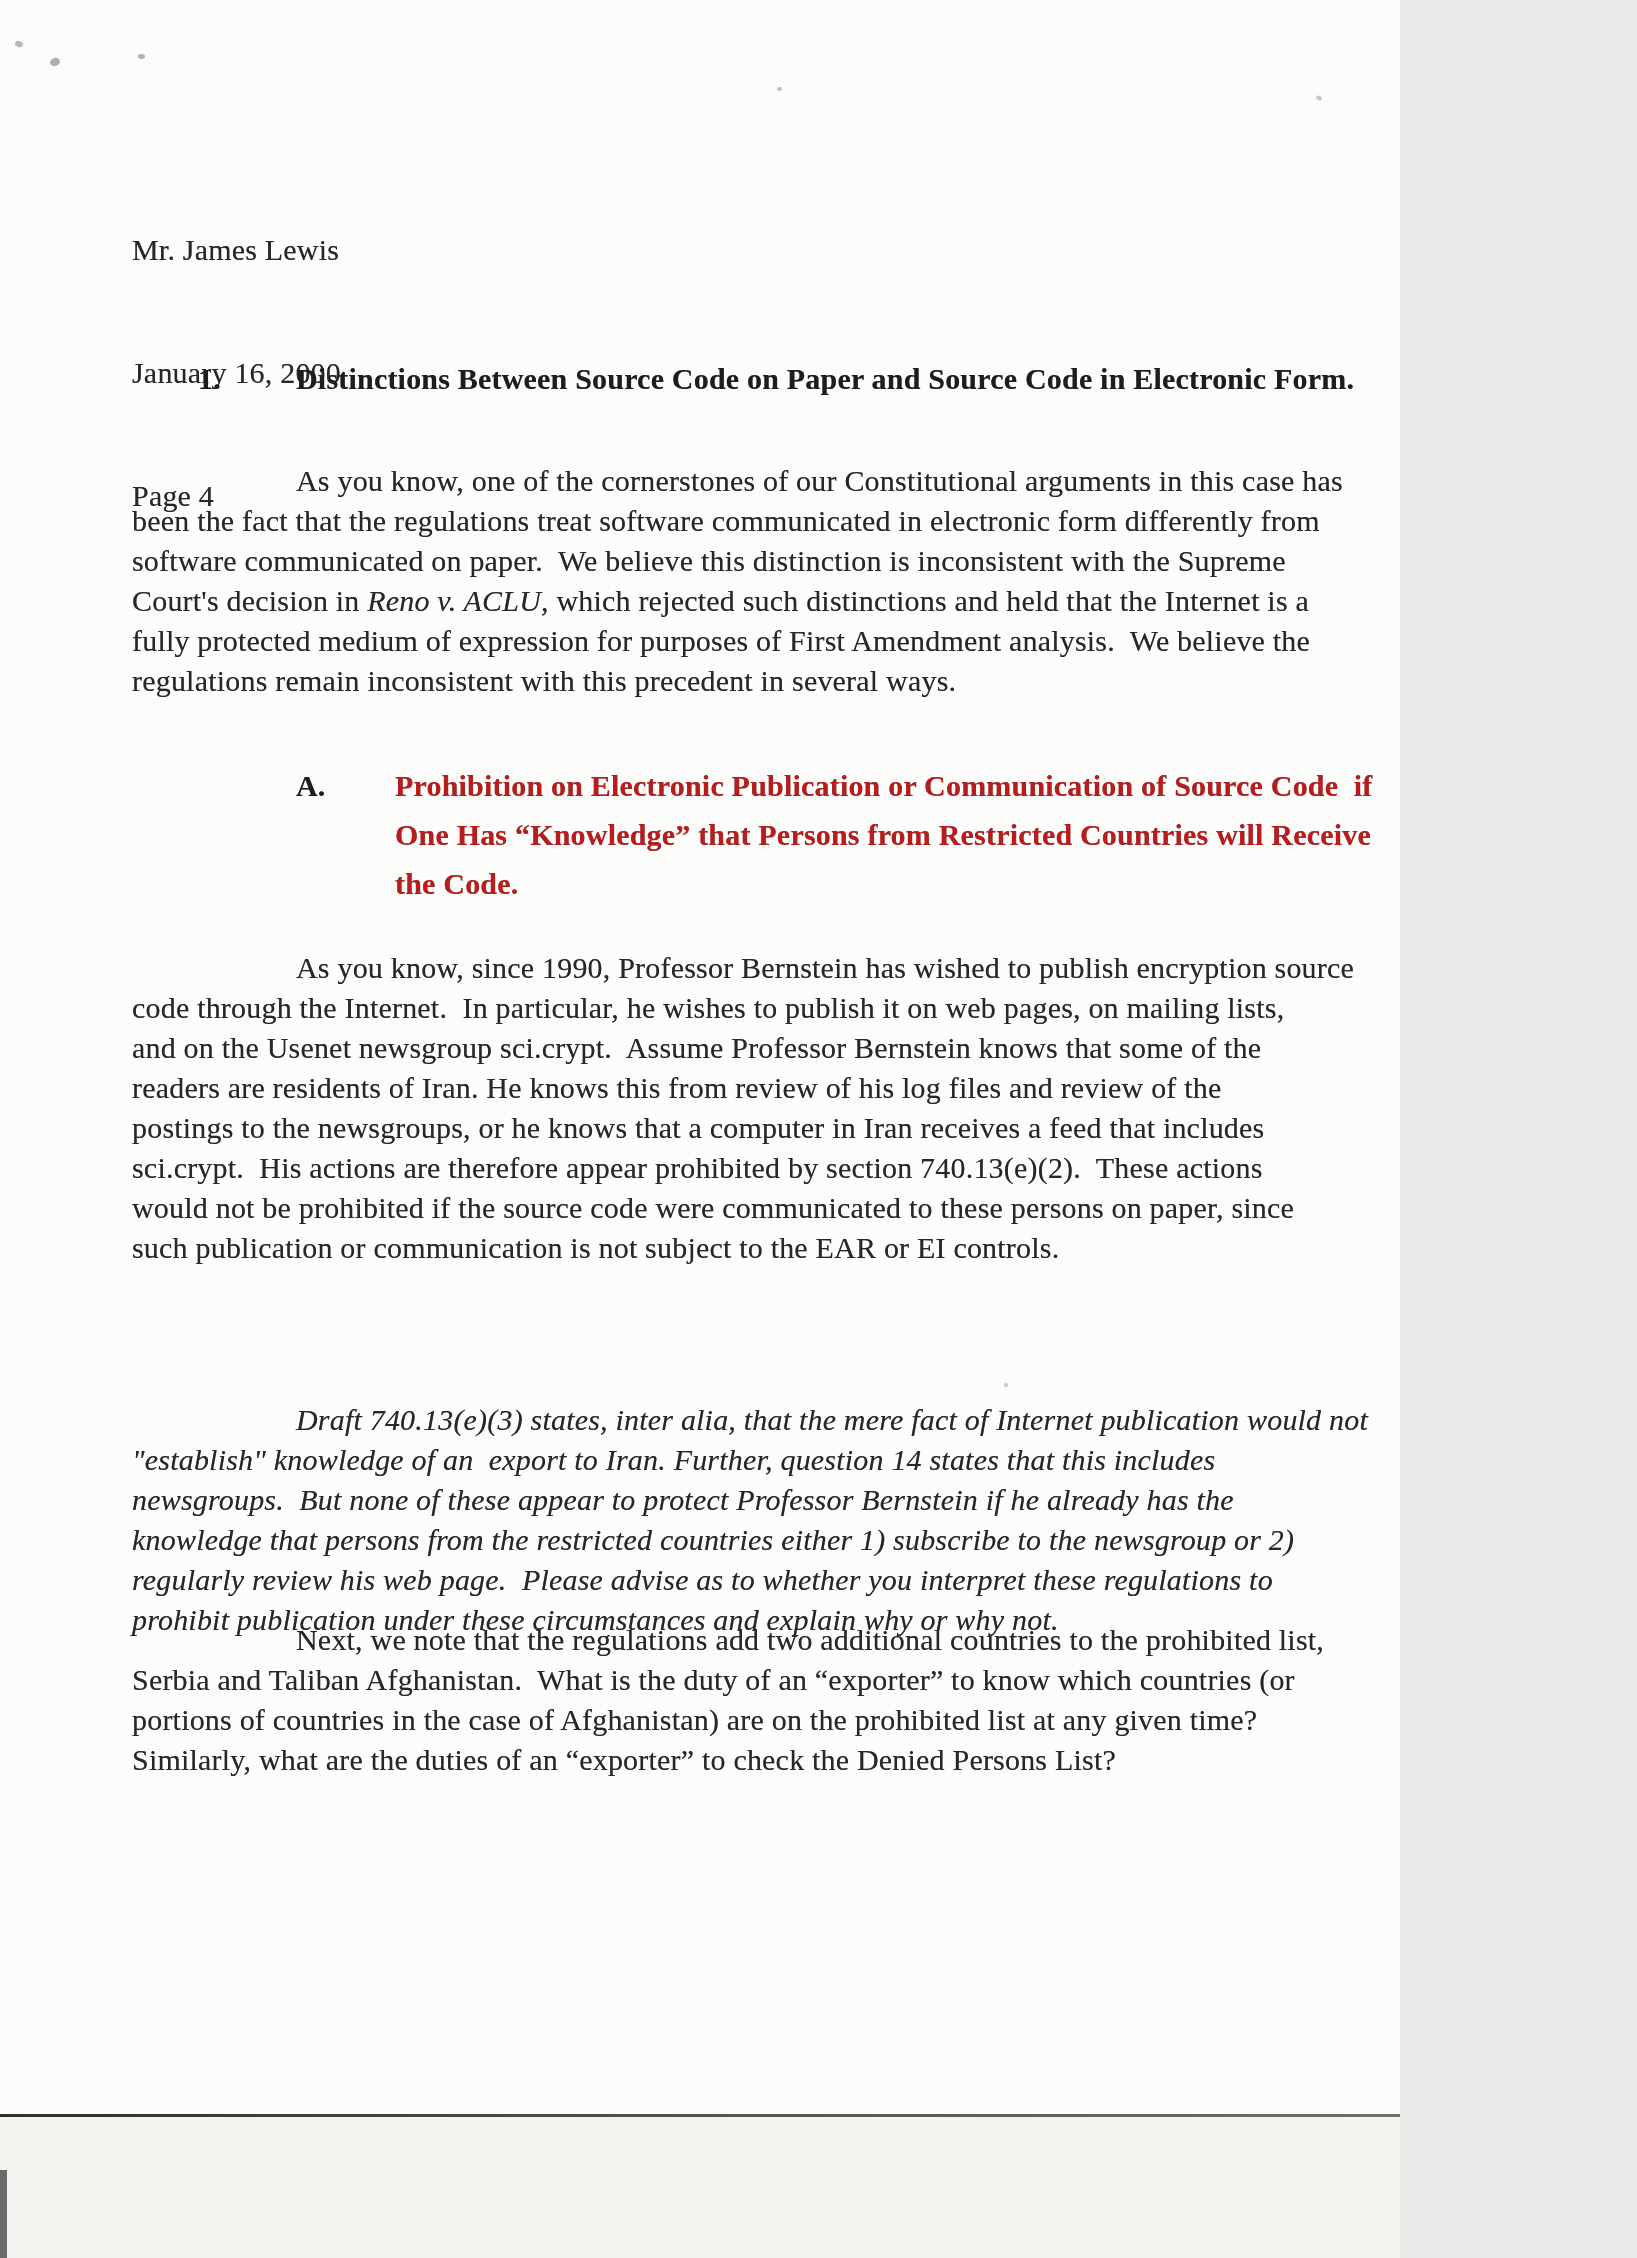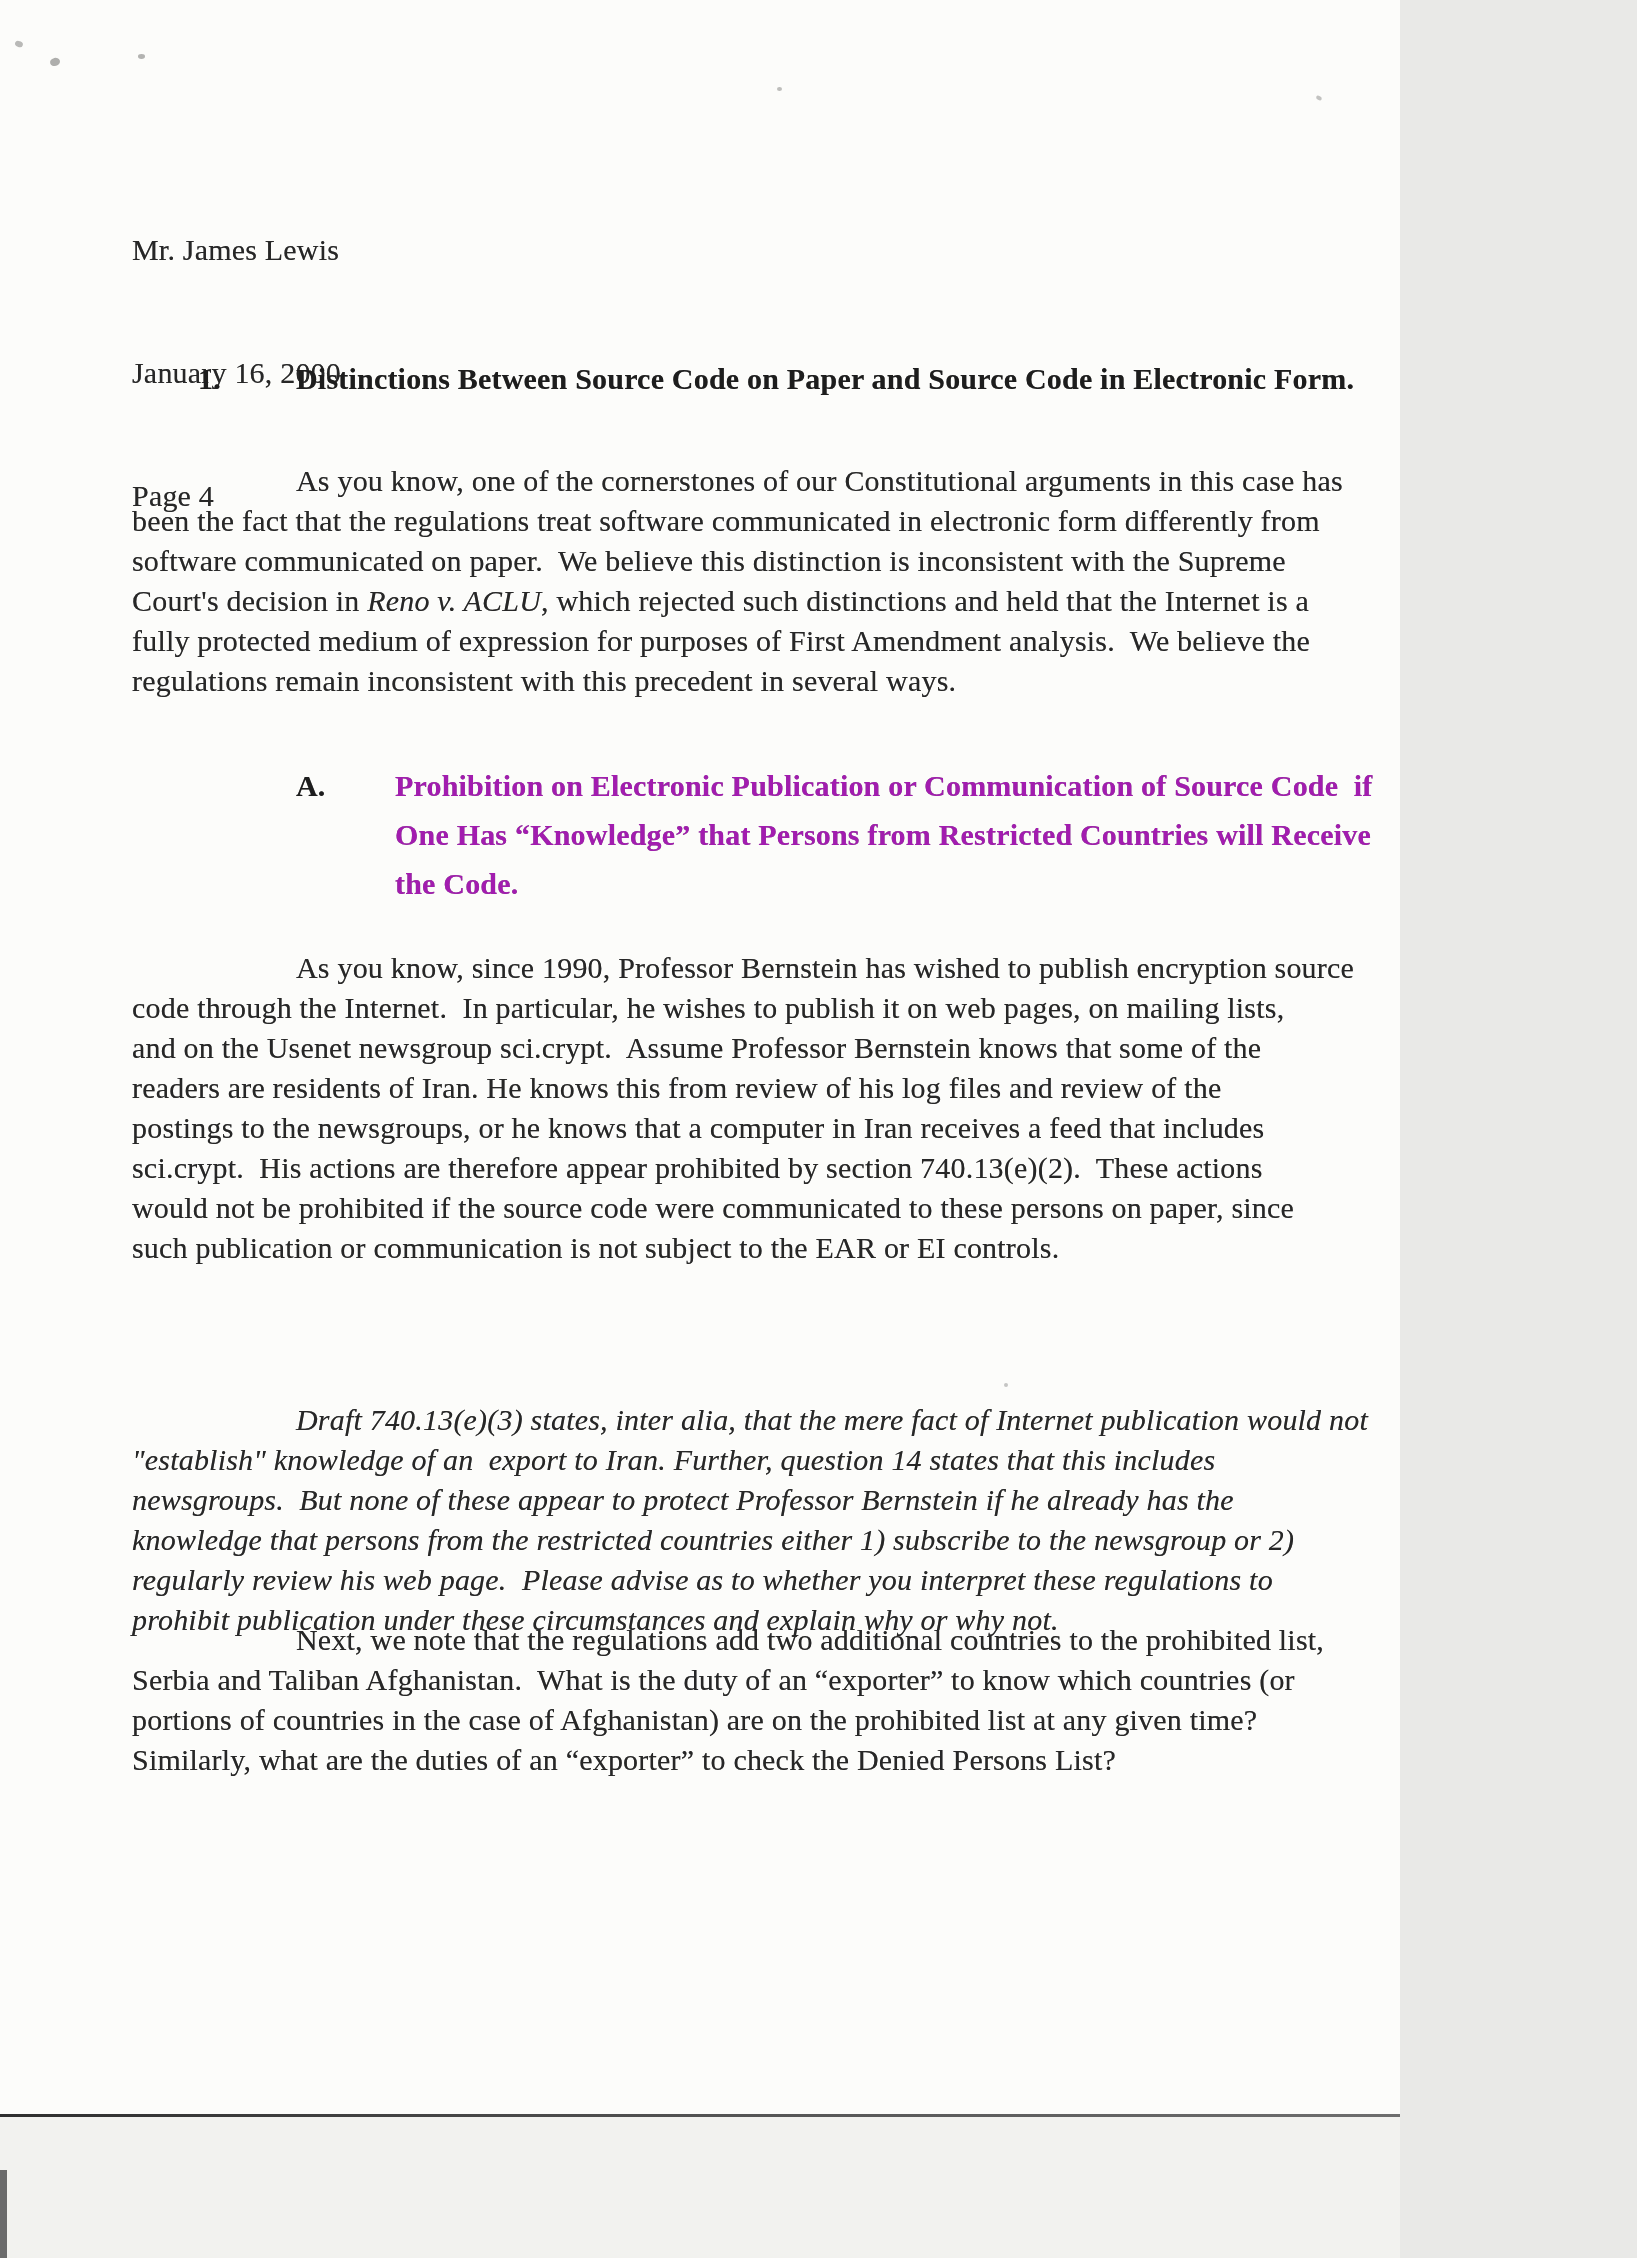--- a/index.html
+++ b/index.html
@@ -20,21 +20,21 @@
     letter-spacing: 0.2px;
     color: #272727;
     text-shadow: 0 0 0.6px rgba(40,40,40,0.55);
   }
   .header-block { top: 147px; left: 132px; line-height: 41px; }
   .h-num   { top: 359px; left: 198px; font-weight: bold; color: #1d1d1d; }
   .h-title { top: 359px; left: 296px; font-weight: bold; color: #1d1d1d; }
   .para { left: 132px; text-indent: 164px; }
   .para1 { top: 461px; }
   .hA-letter { top: 761px; left: 296px; font-weight: bold; line-height: 49px; color: #1d1d1d; }
-  .hA-title  { top: 761px; left: 395px; font-weight: bold; line-height: 49px; color: #a21caf; }
+  .hA-title  { top: 761px; left: 395px; font-weight: bold; line-height: 49px; color: #b91c1c; }
   .para2 { top: 948px; }
   .para3 { top: 1400px; font-style: italic; }
   .para4 { top: 1620px; }
   .italic { font-style: italic; }
   
   .scan-bottom-line {
     position: absolute; left: 0; top: 2114px; width: 100%; height: 2.9px;
     background: linear-gradient(to right, #2f2f2f 0%, #565656 55%, #6e6e6e 100%);
   }
   .scan-bottom-band {

